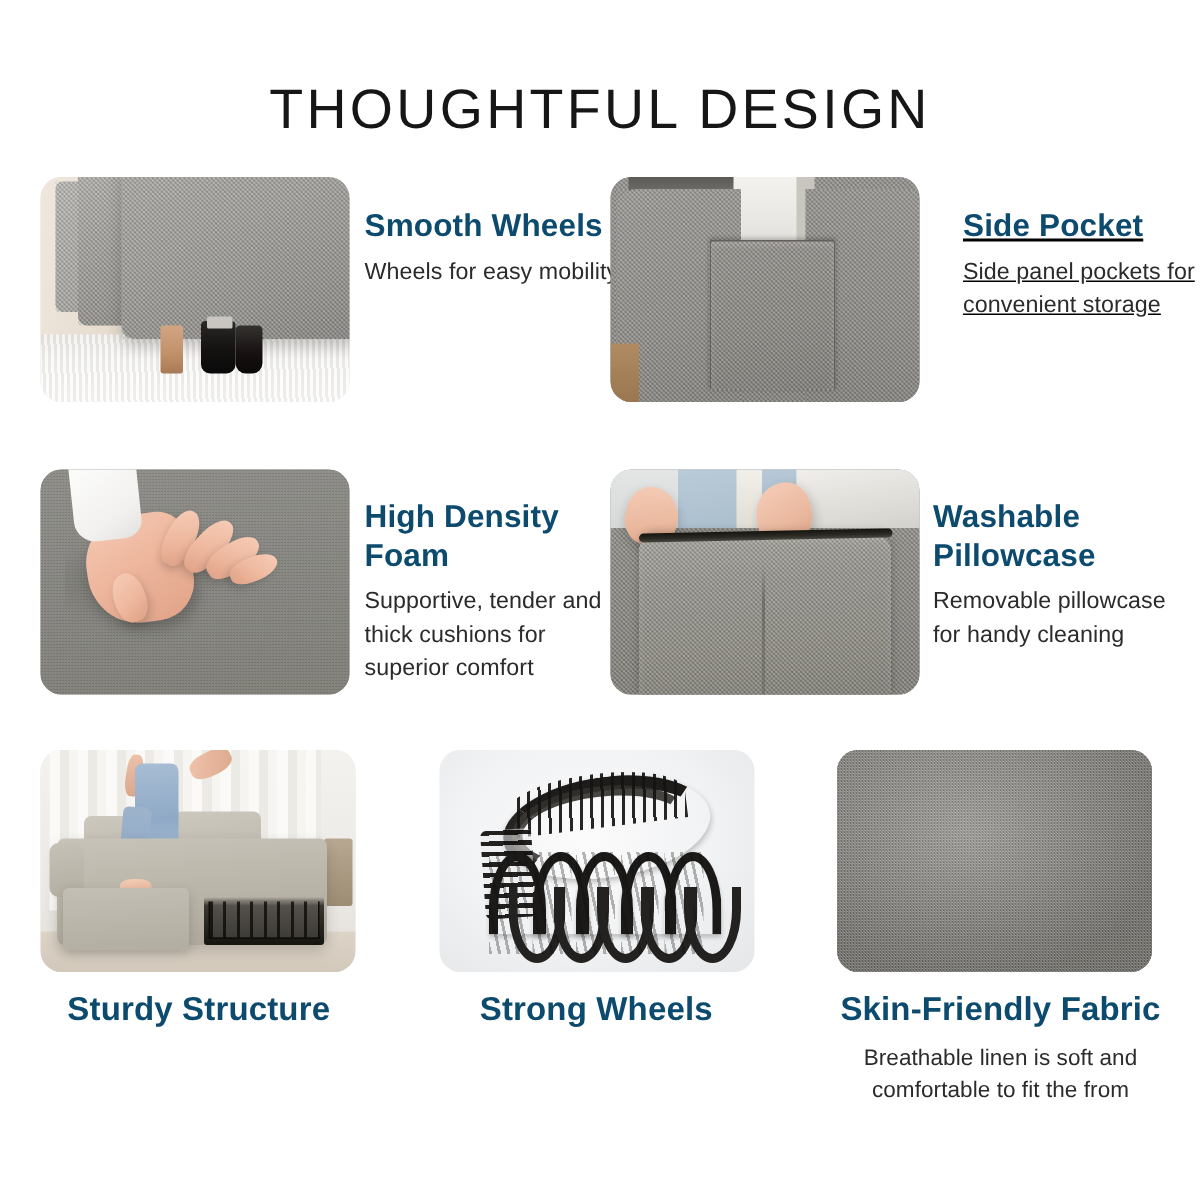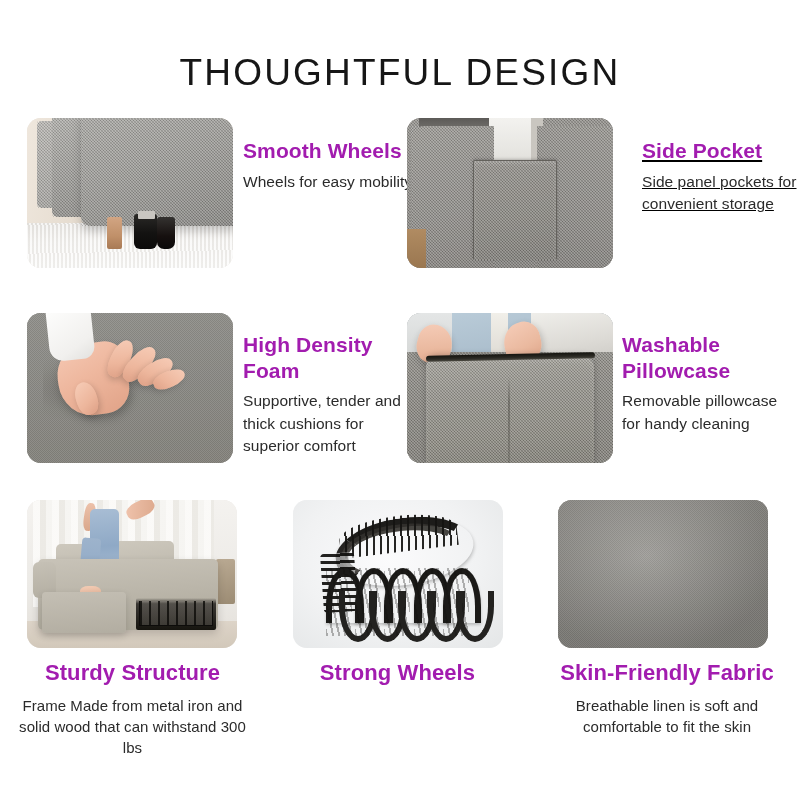--- a/index.html
+++ b/index.html
@@ -49,21 +49,21 @@
       repeating-linear-gradient(45deg, rgba(255,255,255,.20) 0 1px, rgba(0,0,0,.16) 1px 2px),
       repeating-linear-gradient(-45deg, rgba(255,255,255,.13) 0 1px, rgba(0,0,0,.12) 1px 2px);
     background-size:2px 2px,2px 2px;
   }
 
   
   .side-text{position:absolute;}
   .h-feat{
     font-size:21px;
     font-weight:600;
-    color:#a21caf;
+    color:#0c4a6e;
     line-height:1.22;
     letter-spacing:.1px;
   }
   .p-feat{
     font-size:15.5px;
     font-weight:400;
     color:#2b2b2b;
     line-height:1.45;
     margin-top:7px;
     letter-spacing:.05px;
@@ -358,21 +358,20 @@
     <div class="layer p5-jeans"></div>
     <div class="layer p5-jeans2"></div>
     <div class="layer p5-sofa"></div>
     <div class="layer p5-armL"></div>
     <div class="layer p5-foot"></div>
     <div class="layer p5-ottoman"></div>
     <div class="layer p5-frame"></div>
   </div>
   <div class="cap" style="left:15px;top:660px;width:235px;">
     <div class="h-feat">Sturdy Structure</div>
-    <div class="p-feat">Frame Made from metal iron and solid wood that can withstand 300 lbs</div>
   </div>
 
   <div class="photo" id="ph6">
     <div class="layer p6-bg"></div>
     <div class="layer p6-arc"></div>
     <div class="layer p6-arc2"></div>
     <div class="layer p6-arcribs"></div>
     <div class="layer p6-side"></div>
     <div class="layer p6-zig">
       <div class="zz" style="left:2%">
@@ -397,16 +396,16 @@
   </div>
 
   <div class="photo" id="ph7">
     <div class="layer p7-bg">
         <div class="weave fine"></div>
       </div>
     <div class="layer p7-shade"></div>
   </div>
   <div class="cap" style="left:552px;top:660px;width:230px;">
     <div class="h-feat">Skin-Friendly Fabric</div>
-    <div class="p-feat">Breathable linen is soft and comfortable to fit the skin</div>
+    <div class="p-feat">Breathable linen is soft and comfortable to fit the from</div>
   </div>
 
 </div>
 
 </body></html>

